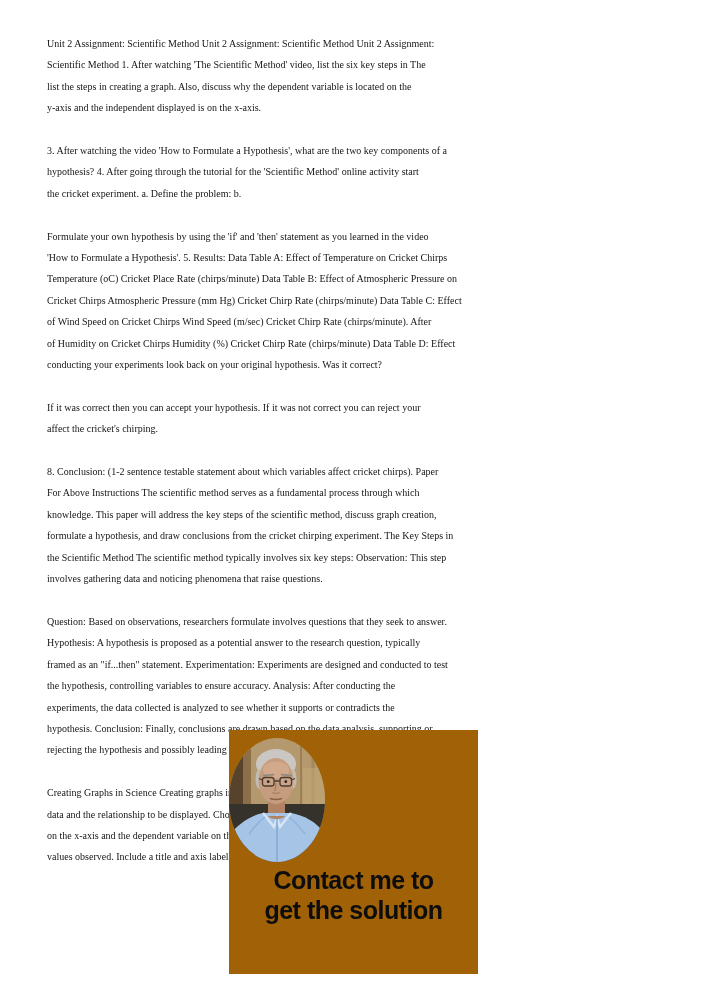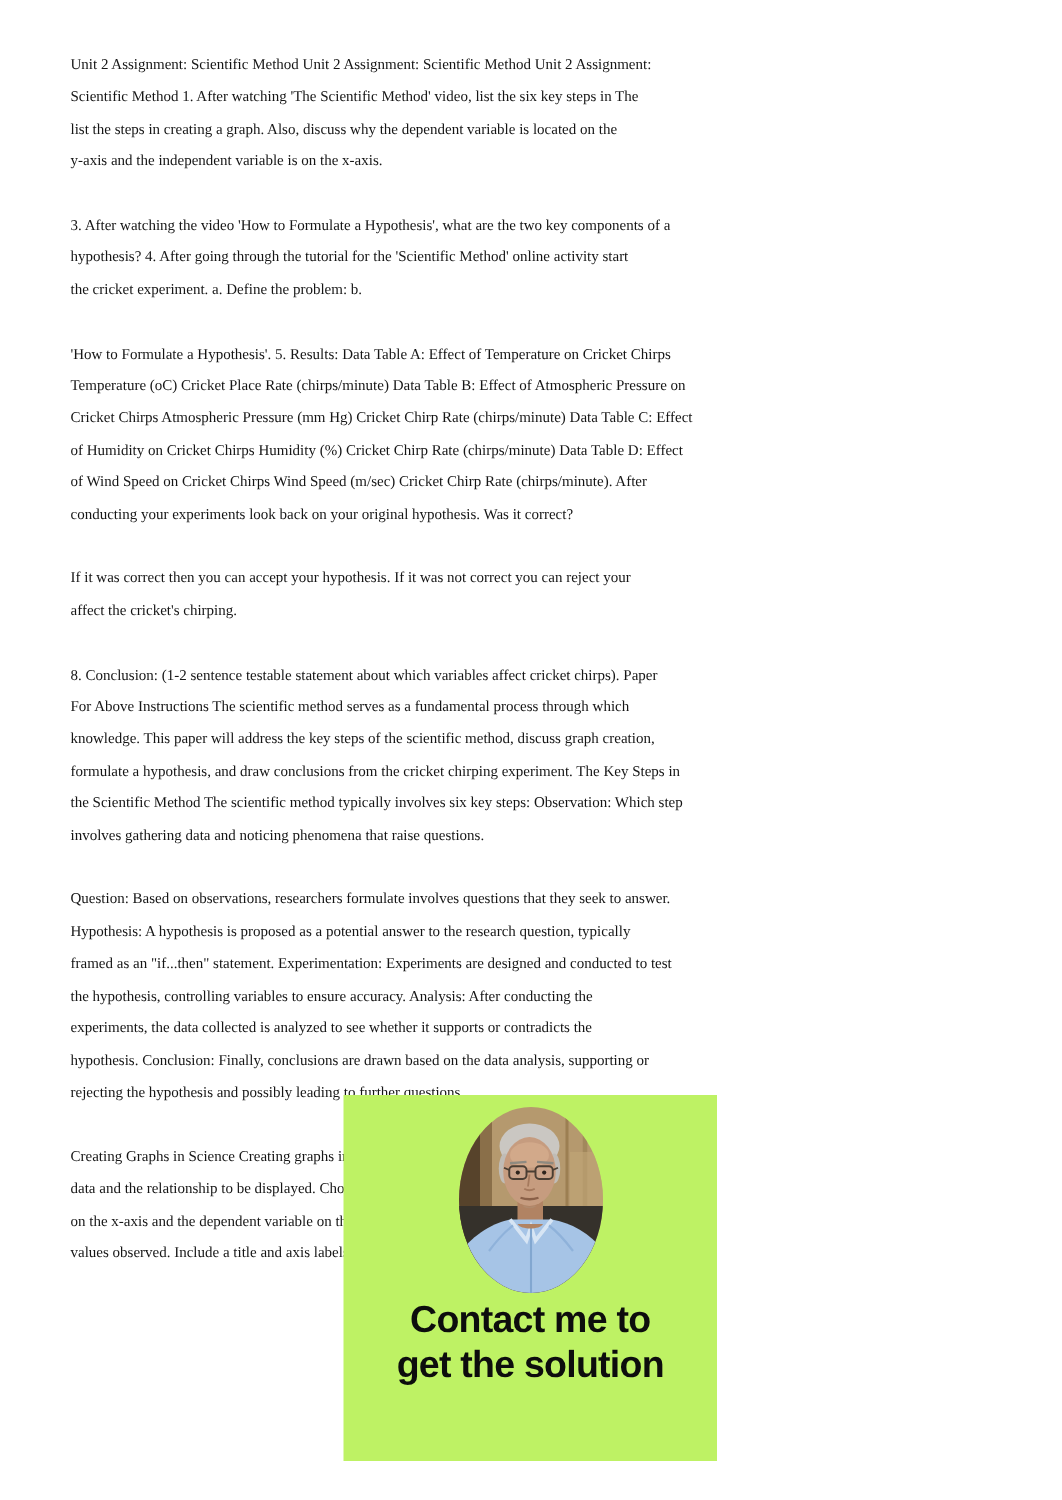--- a/index.html
+++ b/index.html
@@ -18,24 +18,23 @@
     color: #151515;
     font-size: 10px;
     line-height: 21.4px;
   }
   .para { margin: 0 0 21.4px 0; }
   .line { white-space: nowrap; }
   .overlay {
     position: absolute;
     left: 229px; top: 730px;
     width: 249px; height: 244px;
-    background: #bef264;
+    background: #a16207;
     display: flex;
     flex-direction: column;
-    align-items: center;
     text-align: center;
   }
   .photo {
     width: 96px; height: 124px;
     margin-top: 8px;
     border-radius: 50%;
     overflow: hidden;
     flex: 0 0 auto;
   }
   .photo svg { display: block; width: 96px; height: 124px; }
@@ -59,45 +58,46 @@
   }
 </style>
 </head>
 <body>
 
 <div class="doc">
     <div class="para">
       <div class="line">Unit 2 Assignment: Scientific Method Unit 2 Assignment: Scientific Method Unit 2 Assignment:</div>
       <div class="line">Scientific Method 1. After watching 'The Scientific Method' video, list the six key steps in The</div>
       <div class="line">list the steps in creating a graph. Also, discuss why the dependent variable is located on the</div>
-      <div class="line">y-axis and the independent variable is on the x-axis.</div>
+      <div class="line">y-axis and the independent displayed is on the x-axis.</div>
     </div>
     <div class="para">
       <div class="line">3. After watching the video 'How to Formulate a Hypothesis', what are the two key components of a</div>
       <div class="line">hypothesis? 4. After going through the tutorial for the 'Scientific Method' online activity start</div>
       <div class="line">the cricket experiment. a. Define the problem: b.</div>
     </div>
     <div class="para">
+      <div class="line">Formulate your own hypothesis by using the 'if' and 'then' statement as you learned in the video</div>
       <div class="line">'How to Formulate a Hypothesis'. 5. Results: Data Table A: Effect of Temperature on Cricket Chirps</div>
       <div class="line">Temperature (oC) Cricket Place Rate (chirps/minute) Data Table B: Effect of Atmospheric Pressure on</div>
       <div class="line">Cricket Chirps Atmospheric Pressure (mm Hg) Cricket Chirp Rate (chirps/minute) Data Table C: Effect</div>
+      <div class="line">of Wind Speed on Cricket Chirps Wind Speed (m/sec) Cricket Chirp Rate (chirps/minute). After</div>
       <div class="line">of Humidity on Cricket Chirps Humidity (%) Cricket Chirp Rate (chirps/minute) Data Table D: Effect</div>
-      <div class="line">of Wind Speed on Cricket Chirps Wind Speed (m/sec) Cricket Chirp Rate (chirps/minute). After</div>
       <div class="line">conducting your experiments look back on your original hypothesis. Was it correct?</div>
     </div>
     <div class="para">
       <div class="line">If it was correct then you can accept your hypothesis. If it was not correct you can reject your</div>
       <div class="line">affect the cricket's chirping.</div>
     </div>
     <div class="para">
       <div class="line">8. Conclusion: (1-2 sentence testable statement about which variables affect cricket chirps). Paper</div>
       <div class="line">For Above Instructions The scientific method serves as a fundamental process through which</div>
       <div class="line">knowledge. This paper will address the key steps of the scientific method, discuss graph creation,</div>
       <div class="line">formulate a hypothesis, and draw conclusions from the cricket chirping experiment. The Key Steps in</div>
-      <div class="line">the Scientific Method The scientific method typically involves six key steps: Observation: Which step</div>
+      <div class="line">the Scientific Method The scientific method typically involves six key steps: Observation: This step</div>
       <div class="line">involves gathering data and noticing phenomena that raise questions.</div>
     </div>
     <div class="para">
       <div class="line">Question: Based on observations, researchers formulate involves questions that they seek to answer.</div>
       <div class="line">Hypothesis: A hypothesis is proposed as a potential answer to the research question, typically</div>
       <div class="line">framed as an "if...then" statement. Experimentation: Experiments are designed and conducted to test</div>
       <div class="line">the hypothesis, controlling variables to ensure accuracy. Analysis: After conducting the</div>
       <div class="line">experiments, the data collected is analyzed to see whether it supports or contradicts the</div>
       <div class="line">hypothesis. Conclusion: Finally, conclusions are drawn based on the data analysis, supporting or</div>
       <div class="line">rejecting the hypothesis and possibly leading to further questions.</div>

